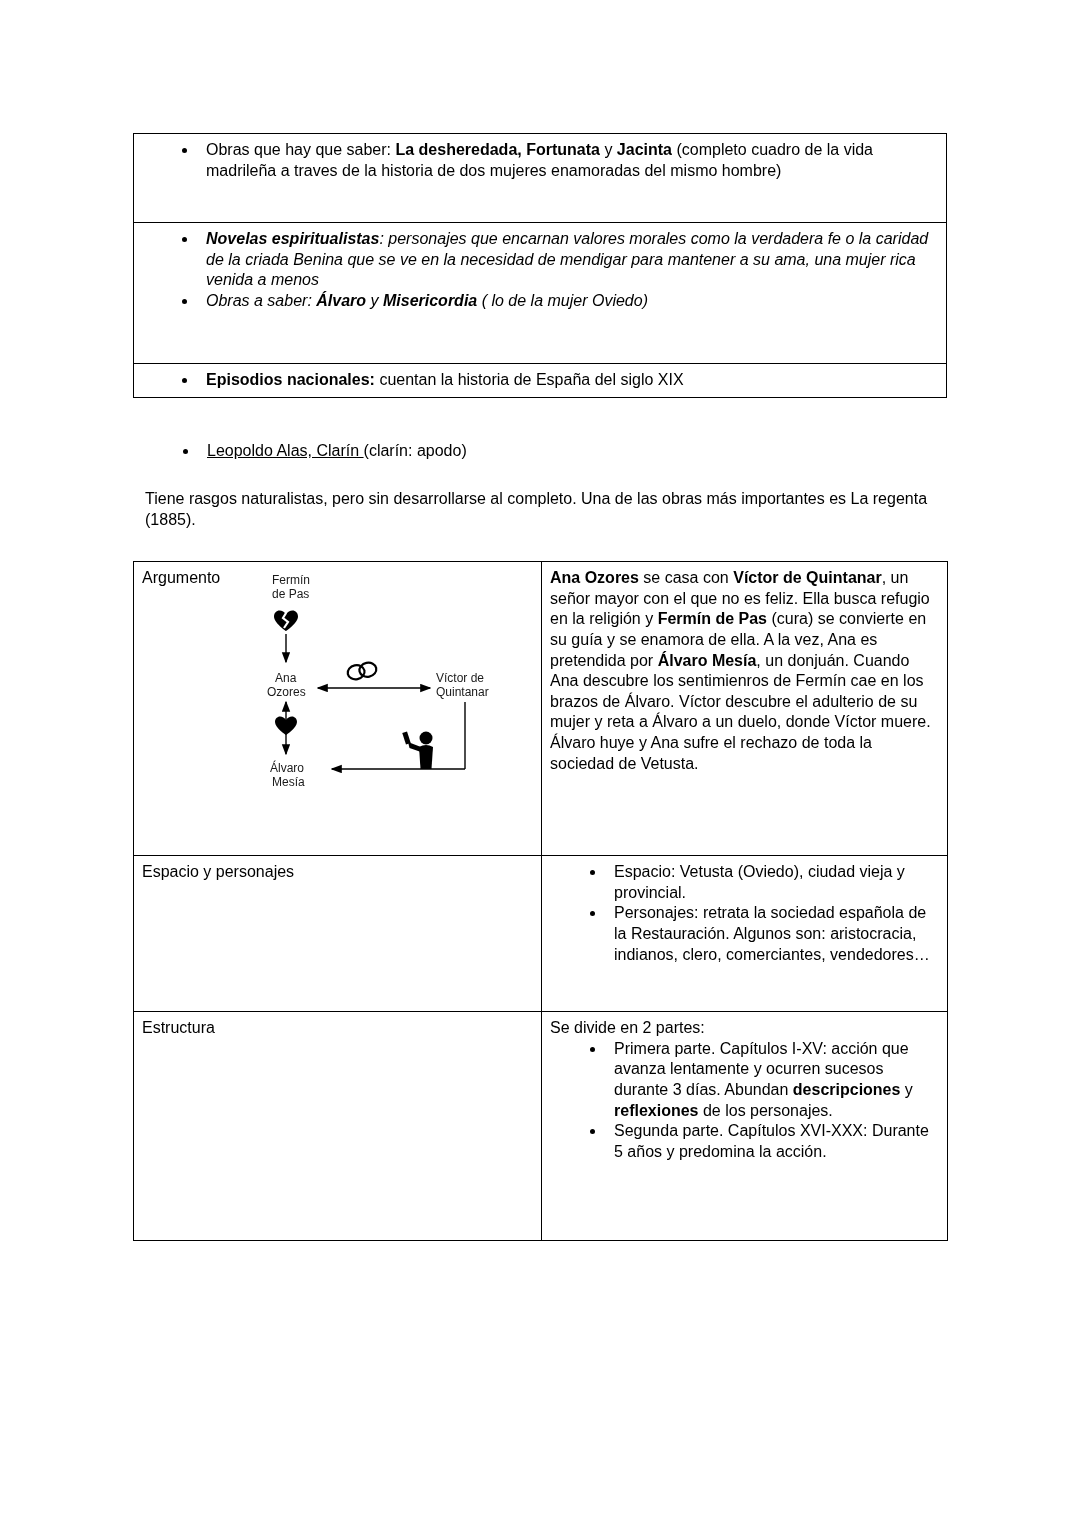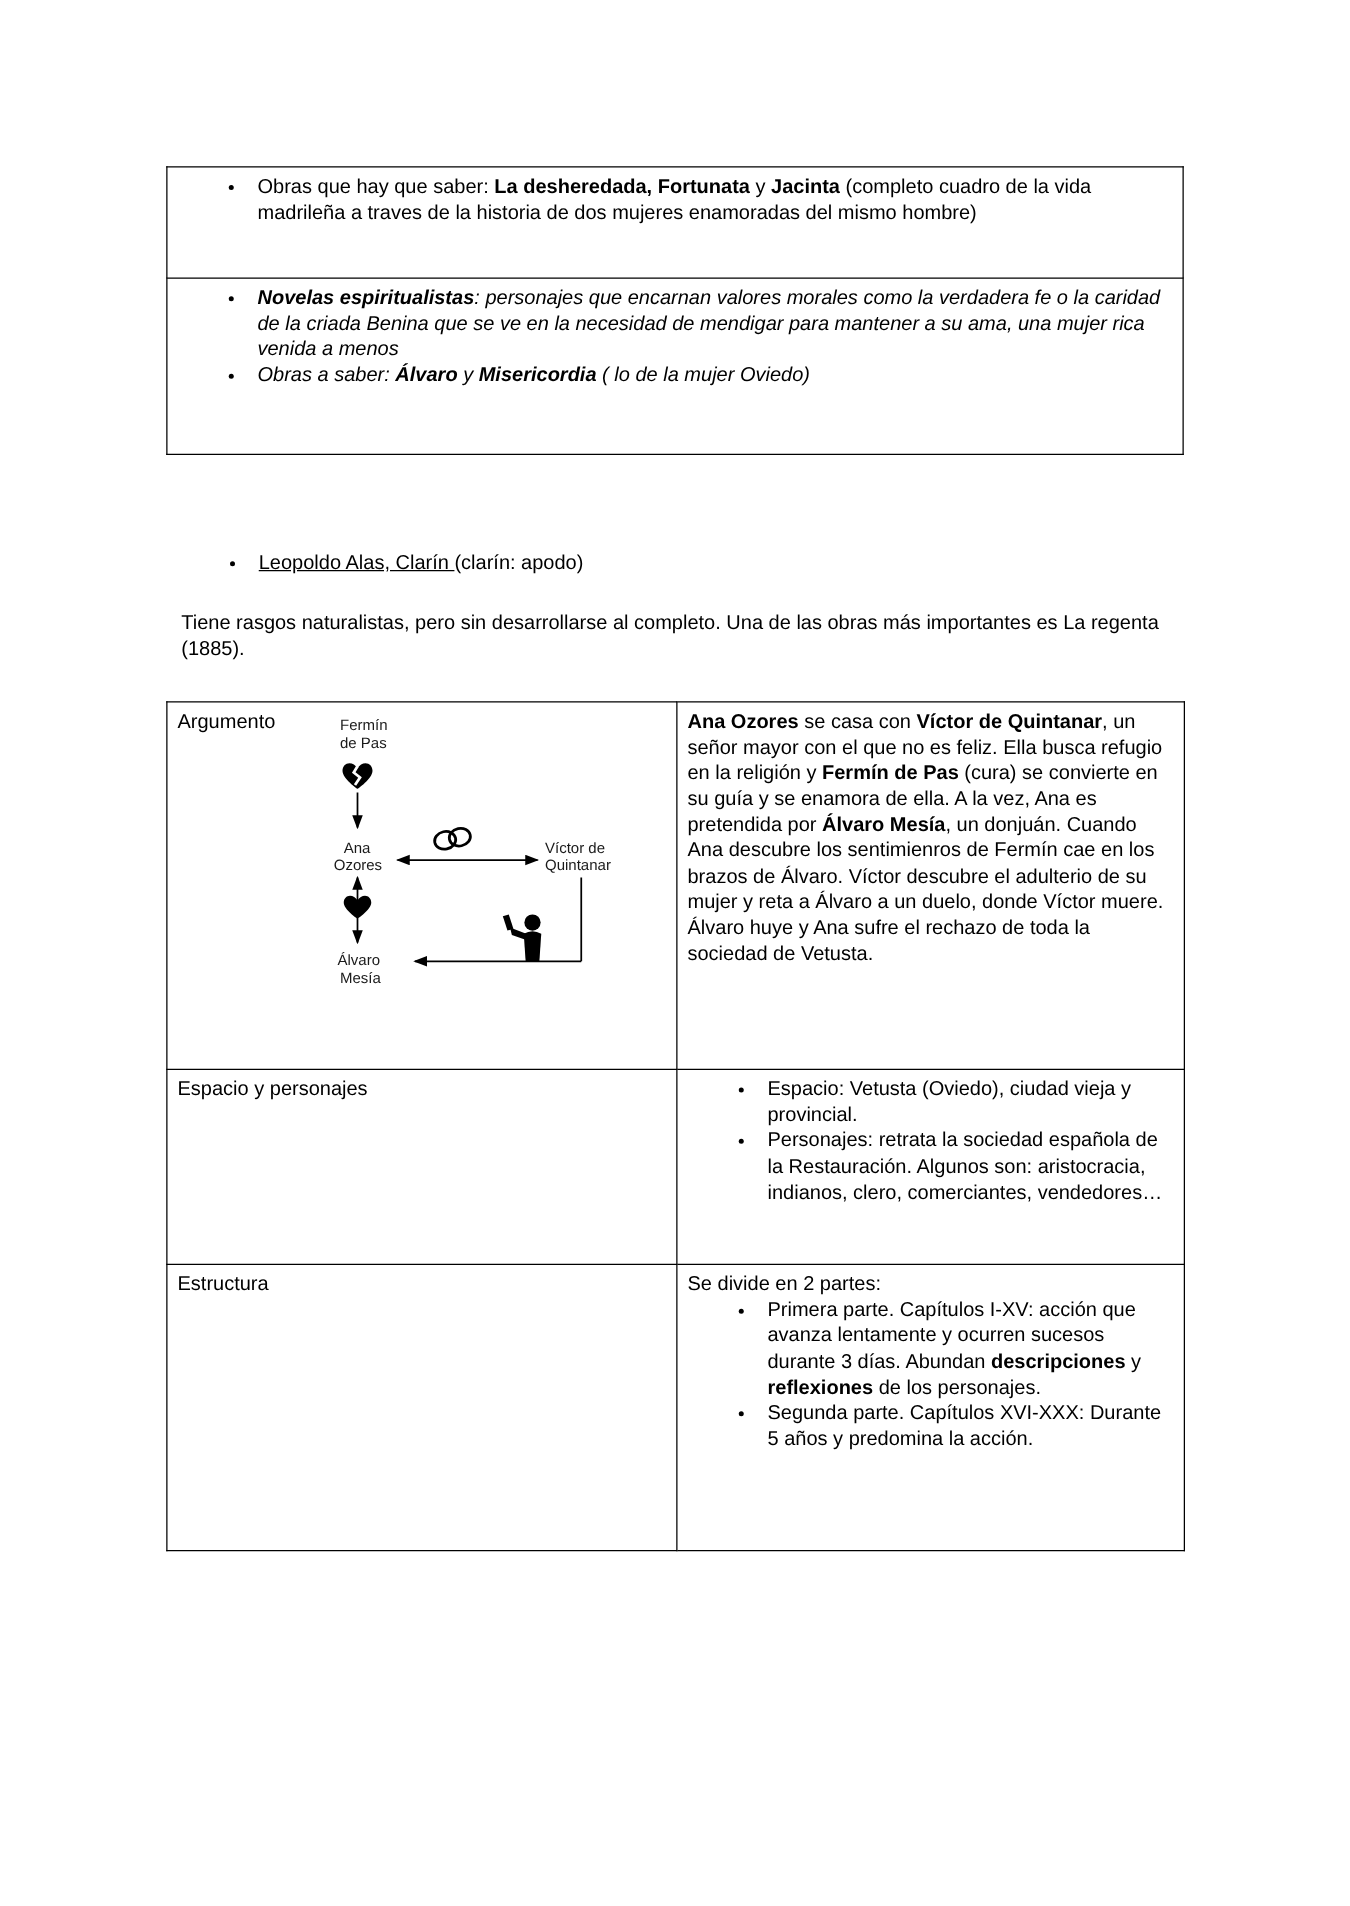--- a/index.html
+++ b/index.html
@@ -51,20 +51,27 @@
             <ul class="blist">
               <li class="rich"><span>Obras que hay que saber: </span><span style="font-weight: 700;">La desheredada, Fortunata</span><span> y </span><span style="font-weight: 700;">Jacinta</span><span> (completo cuadro de la vida madrileña a traves de la historia de dos mujeres enamoradas del mismo hombre)</span></li>
             </ul>
           </td>
         </tr>
         <tr class="tt-r2">
           <td>
             <ul class="blist">
               <li class="rich"><span style="font-weight: 700;">Novelas espiritualistas</span><span>: personajes que encarnan valores morales como la verdadera fe o la caridad de la criada Benina que se ve en la necesidad de mendigar para mantener a su ama, una mujer rica venida a menos</span></li>
               <li class="rich"><span>Obras a saber: </span><span style="font-weight: 700;">Álvaro</span><span> y </span><span style="font-weight: 700;">Misericordia</span><span> ( lo de la mujer Oviedo)</span></li>
+            </ul>
+          </td>
+        </tr>
+        <tr class="tt-r3">
+          <td>
+            <ul class="blist">
+              <li class="rich"><span style="font-weight: 700;">Episodios nacionales:</span><span> cuentan la historia de España del siglo XIX</span></li>
             </ul>
           </td>
         </tr>
       </tbody>
     </table>
 
     <ul class="clarin-list">
       <li class="rich"><span style="text-decoration: underline;">Leopoldo Alas, Clarín </span><span>(clarín: apodo)</span></li>
     </ul>
 

